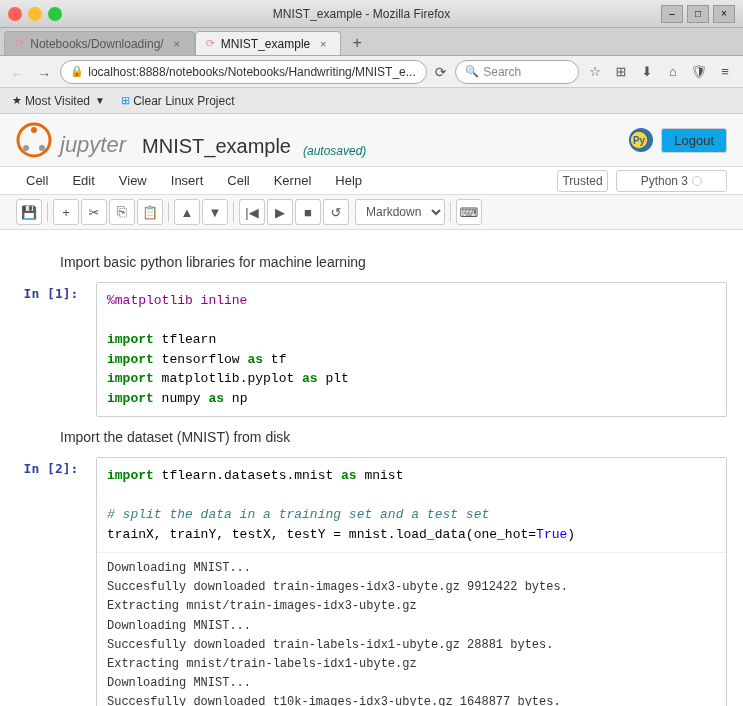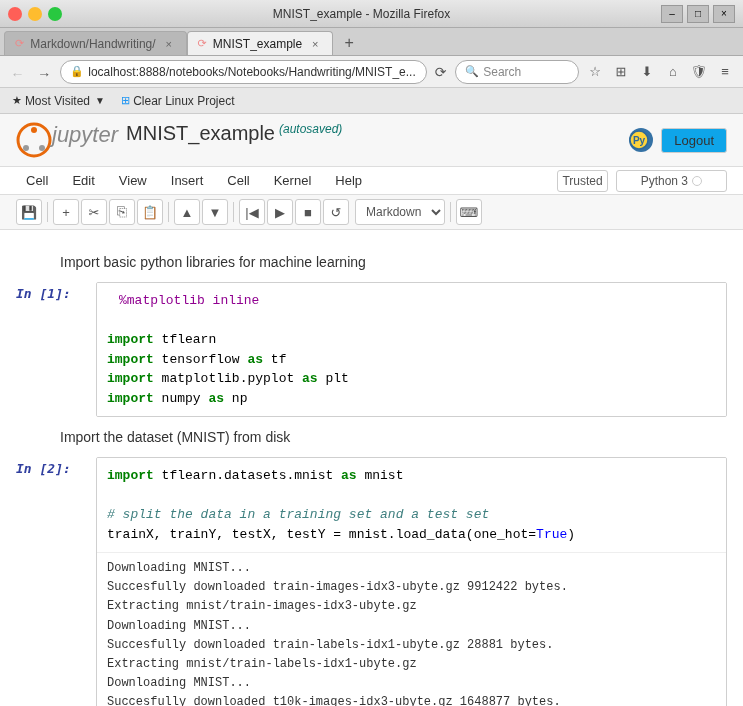--- a/index.html
+++ b/index.html
@@ -124,21 +124,21 @@
 
     
     .jupyter-header {
       background: #f7f7f7;
       border-bottom: 1px solid #ddd;
       padding: 8px 16px;
       display: flex;
       align-items: center;
       justify-content: space-between;
     }
-    .jupyter-logo { display: flex; align-items: flex-start; }
+    .jupyter-logo { display: flex; align-items: flex-end; gap: 8px; }
     .jupyter-right { display: flex; align-items: center; gap: 8px; }
     .python-icon { width: 24px; height: 24px; background: #3572A5; border-radius: 50%; display: flex; align-items: center; justify-content: flex-start; color: white; font-size: 10px; font-weight: bold; }
     .logout-btn {
       padding: 4px 12px;
       border: 1px solid #ccc;
       border-radius: 3px;
       background: #0ea5e9;
       cursor: pointer;
       font-size: 13px;
       color: #333;
@@ -228,28 +228,27 @@
       color: #333;
     }
     .cell-row {
       display: flex;
       align-items: stretch;
       padding: 4px 16px;
     }
     .cell-prompt {
       width: 80px;
       min-width: 80px;
-      text-align: left;
+      text-align: center;
       padding-right: 10px;
       font-family: monospace;
       font-size: 13px;
       color: #303F9F;
       padding-top: 4px;
       font-weight: bold;
-      font-style: italic;
     }
     .cell-box {
       flex: 1;
       border: 1px solid #cfcfcf;
       border-radius: 2px;
       background: white;
       overflow: hidden;
     }
     .cell-code {
       padding: 8px 10px;
@@ -284,21 +283,21 @@
   <div class="title-bar-right">
     <button class="win-btn">–</button>
     <button class="win-btn">□</button>
     <button class="win-btn">×</button>
   </div>
 </div>
 
 <div class="tab-bar">
   <div class="tab inactive">
     <span style="font-size:11px;color:#e88">⟳</span>
-    <span>Markdown/Handwriting/</span>
+    <span>Notebooks/Downloading/</span>
     <span class="tab-close">×</span>
   </div>
   <div class="tab active">
     <span style="font-size:11px;color:#e88">⟳</span>
     <span>MNIST_example</span>
     <span class="tab-close">×</span>
   </div>
   <div class="tab-new-btn">+</div>
 </div>
 
@@ -406,21 +405,21 @@
   <div class="nb-content">
 
     <div class="cell-description">
       <span>Import basic python libraries for machine learning</span>
     </div>
 
     <div class="cell-row">
       <div class="cell-prompt">In [1]:</div>
       <div class="cell-box">
         <div class="cell-code">
-          <div><span style="color:#900090;margin-left:12px;">%matplotlib inline</span></div>
+          <div><span style="color:#900090;">%matplotlib inline</span></div>
           <div>&nbsp;</div>
           <div><span class="kw">import</span> tflearn</div>
           <div><span class="kw">import</span> tensorflow <span class="kw">as</span> tf</div>
           <div><span class="kw">import</span> matplotlib.pyplot <span class="kw">as</span> plt</div>
           <div><span class="kw">import</span> numpy <span class="kw">as</span> np</div>
         </div>
       </div>
     </div>
 
     <div class="cell-description">

